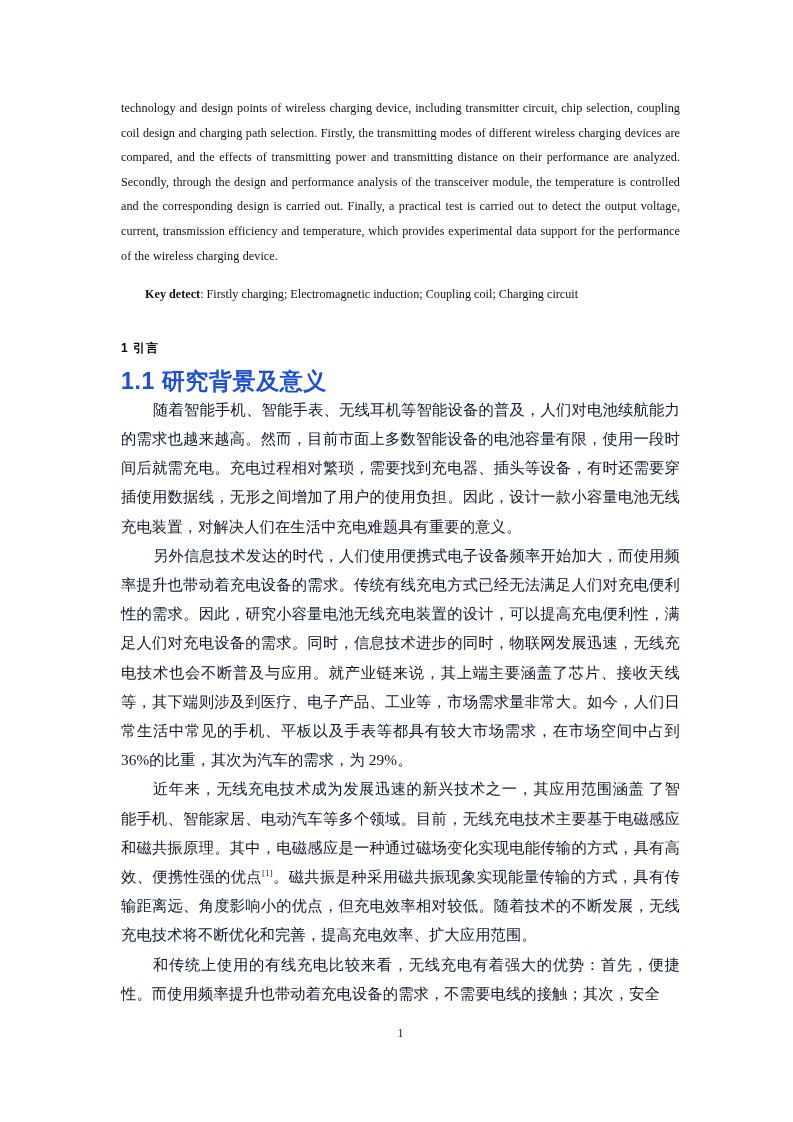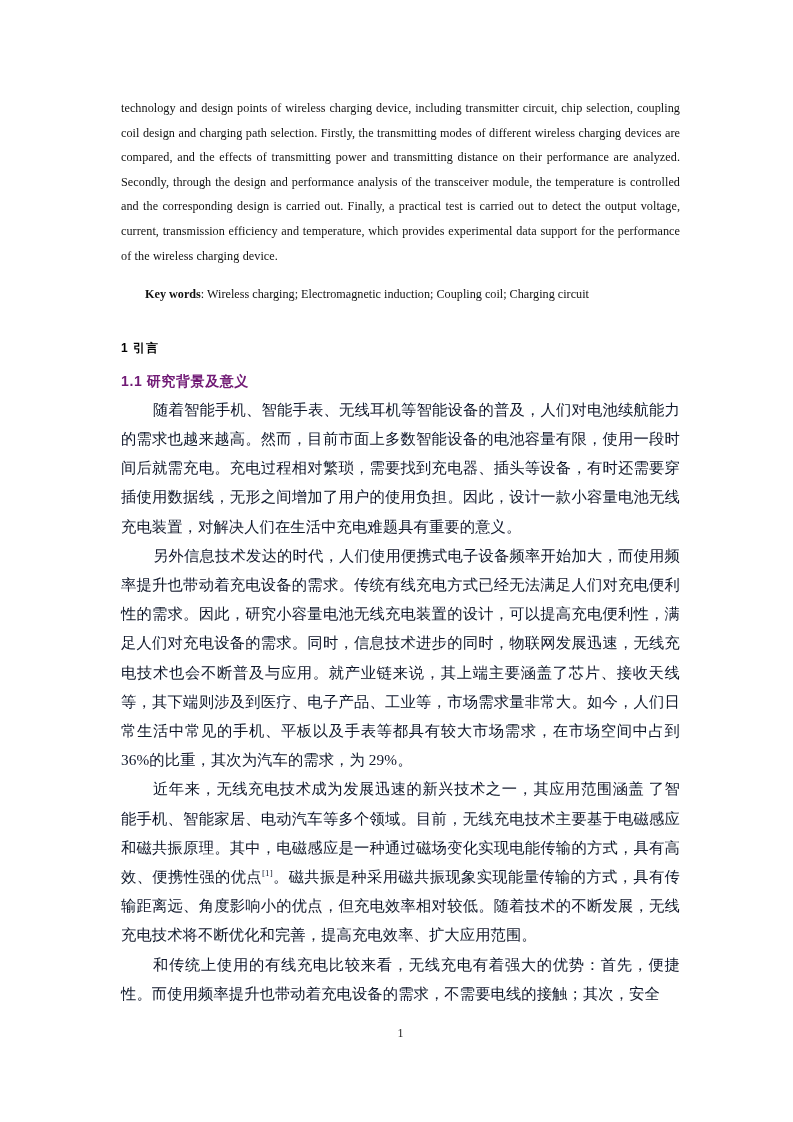--- a/index.html
+++ b/index.html
@@ -65,26 +65,26 @@
     font-family: "Liberation Sans", "DejaVu Sans", sans-serif;
     font-size: 12px;
     font-weight: bold;
     line-height: 30px;
     margin: 26px 0 0 0;
     letter-spacing: 1px;
     color: #000;
   }
   .h2 {
     font-family: "Liberation Sans", "DejaVu Sans", sans-serif;
-    font-size: 14px;
+    font-size: 23px;
     font-weight: bold;
     line-height: 28px;
     margin: 4px 0 0 0;
     letter-spacing: 0.6px;
-    color: #701a75;
+    color: #1d4ed8;
   }
 
   
   .cn-para {
     font-family: "Liberation Serif", "DejaVu Serif", serif;
     font-size: 15.3px;
     line-height: 29.2px;
     text-align: justify;
     text-justify: inter-ideograph;
     text-indent: 32px;
@@ -115,21 +115,21 @@
 </head>
 <body>
 
 <div class="page">
 
   <div class="content">
 
     <p class="en-para">technology and design points of wireless charging device, including transmitter circuit, chip selection, coupling coil design and charging path selection. Firstly, the transmitting modes of different wireless charging devices are compared, and the effects of transmitting power and transmitting distance on their performance are analyzed. Secondly, through the design and performance analysis of the transceiver module, the temperature is controlled and the corresponding design is carried out. Finally, a practical test is carried out to detect the output voltage, current, transmission efficiency and temperature, which provides experimental data support for the performance of the wireless charging device.</p>
 
     <p class="keywords">
-      <span class="kw-label">Key words</span><span>: Wireless charging; Electromagnetic induction; Coupling coil; Charging circuit</span>
+      <span class="kw-label">Key detect</span><span>: Firstly charging; Electromagnetic induction; Coupling coil; Charging circuit</span>
     </p>
 
     <h1 class="h1">1 引言</h1>
 
     <h2 class="h2">1.1 研究背景及意义</h2>
 
     <p class="cn-para">随着智能手机、智能手表、无线耳机等智能设备的普及，人们对电池续航能力的需求也越来越高。然而，目前市面上多数智能设备的电池容量有限，使用一段时间后就需充电。充电过程相对繁琐，需要找到充电器、插头等设备，有时还需要穿插使用数据线，无形之间增加了用户的使用负担。因此，设计一款小容量电池无线充电装置，对解决人们在生活中充电难题具有重要的意义。</p>
 
     <p class="cn-para">另外信息技术发达的时代，人们使用便携式电子设备频率开始加大，而使用频率提升也带动着充电设备的需求。传统有线充电方式已经无法满足人们对充电便利性的需求。因此，研究小容量电池无线充电装置的设计，可以提高充电便利性，满足人们对充电设备的需求。同时，信息技术进步的同时，物联网发展迅速，无线充电技术也会不断普及与应用。就产业链来说，其上端主要涵盖了芯片、接收天线等，其下端则涉及到医疗、电子产品、工业等，市场需求量非常大。如今，人们日常生活中常见的手机、平板以及手表等都具有较大市场需求，在市场空间中占到 36%的比重，其次为汽车的需求，为 29%。</p>
 

